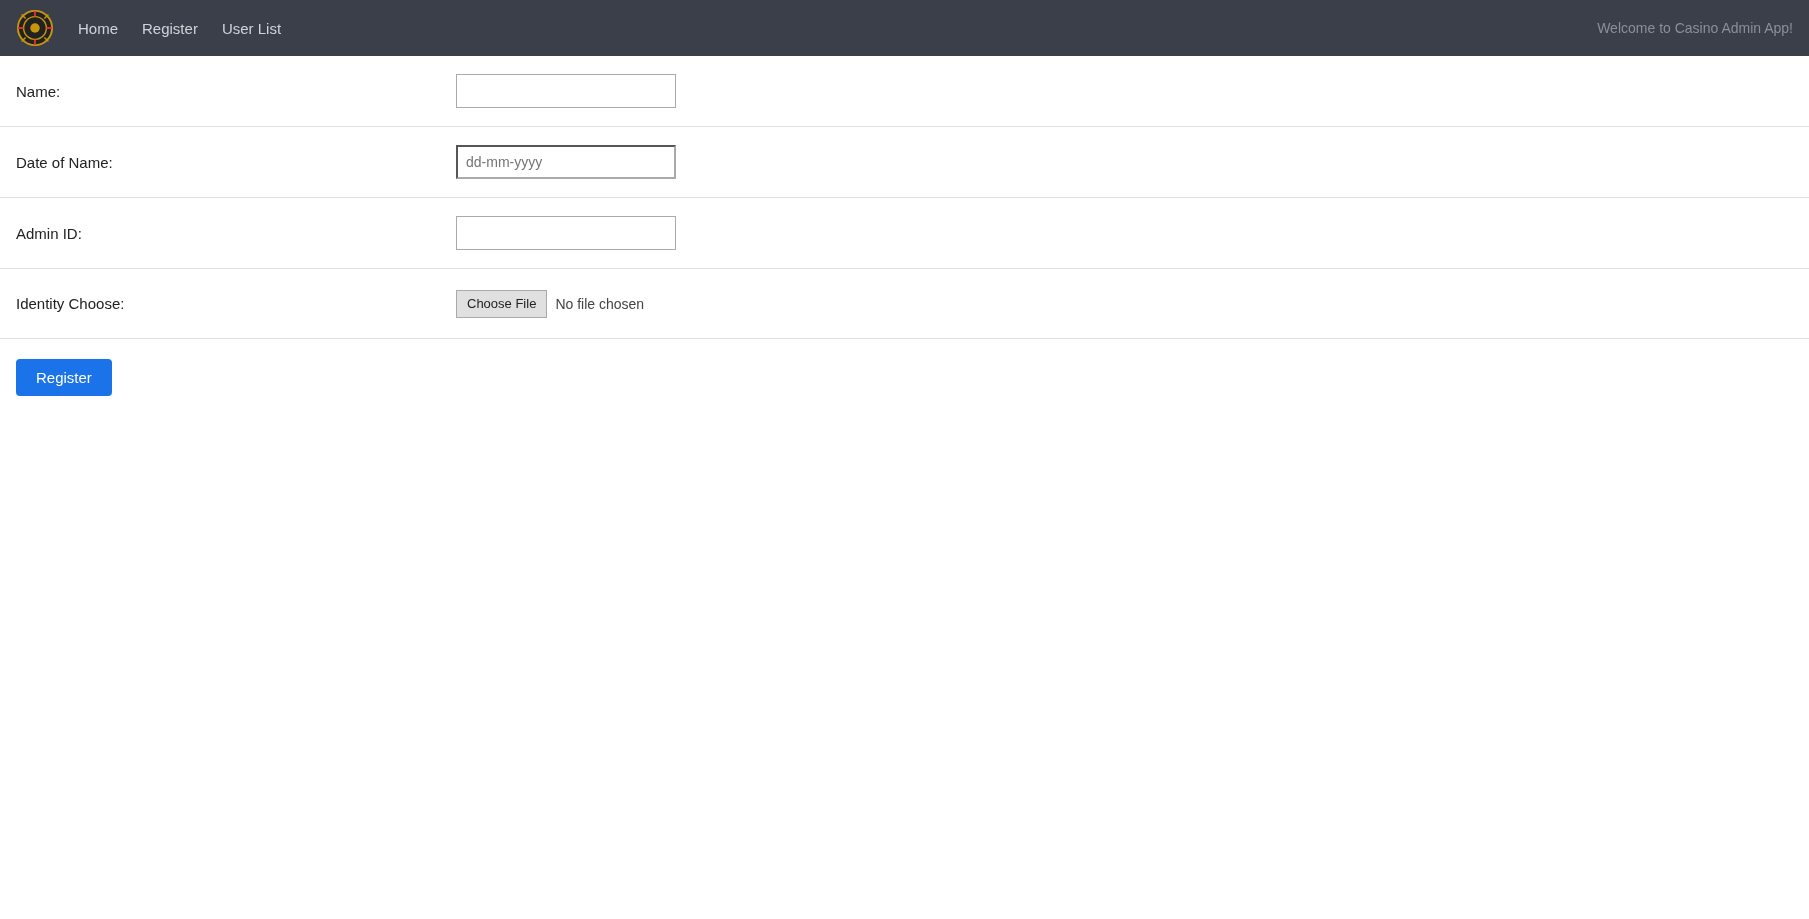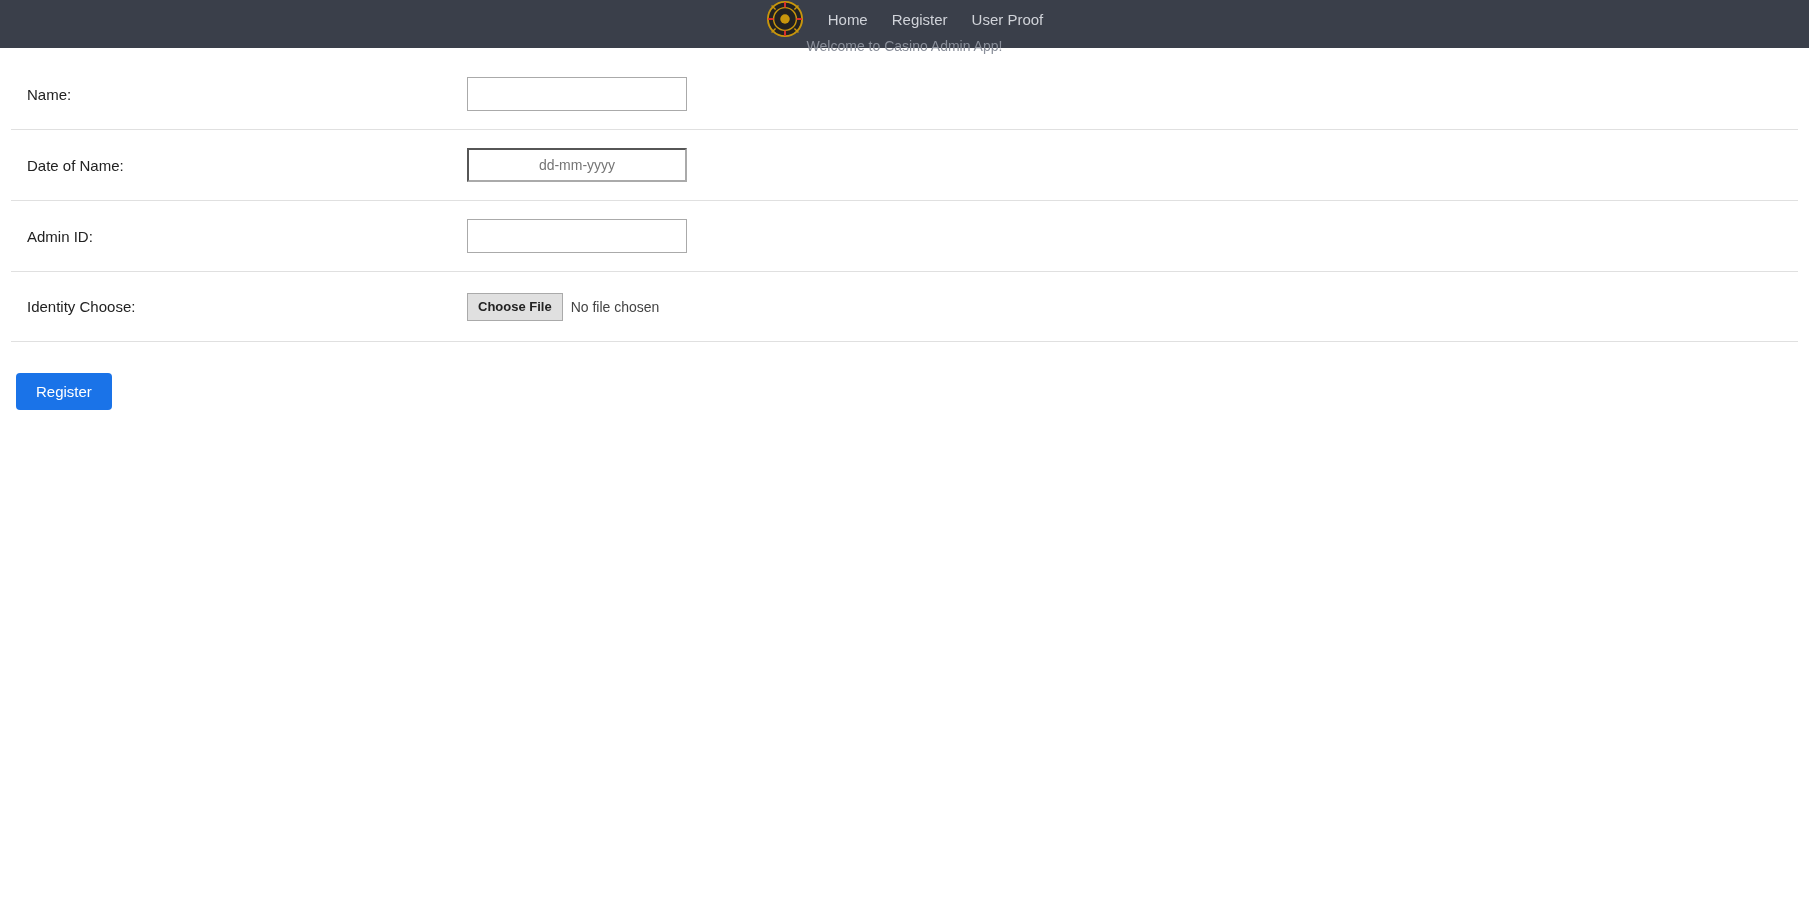--- a/index.html
+++ b/index.html
@@ -11,26 +11,25 @@
     body {
       font-family: Arial, sans-serif;
       background: #ffffff;
       min-height: 919px;
       width: 1809px;
     }
 
     
     .navbar {
       background-color: #3a3f4a;
-      height: 48px;
+      height: 56px;
       display: flex;
       align-items: center;
       padding: 0 16px;
       justify-content: space-between;
-      flex-direction: column;
     }
 
     .navbar-left {
       display: flex;
       align-items: center;
       gap: 24px;
     }
 
     .navbar-links {
       display: flex;
@@ -45,21 +44,21 @@
       cursor: pointer;
     }
 
     .navbar-right {
       color: #8a8f9a;
       font-size: 14px;
     }
 
     
     .form-container {
-      padding: 11px;
+      padding: 0;
     }
 
     .form-row {
       display: flex;
       align-items: center;
       padding: 18px 16px;
       border-bottom: 1px solid #e0e0e0;
       min-height: 70px;
     }
 
@@ -79,38 +78,36 @@
       color: #333;
     }
 
     .date-input {
       border: 2px inset #aaa;
       padding: 4px 8px;
       font-size: 14px;
       width: 220px;
       height: 34px;
       color: #701a75;
-      text-align: center;
     }
 
     .file-section {
       display: flex;
       align-items: center;
       gap: 8px;
     }
 
     .choose-file-btn {
       background: #e0e0e0;
       border: 1px solid #aaa;
       padding: 4px 10px;
       font-size: 13px;
       cursor: pointer;
       height: 28px;
       color: #222;
-      font-weight: bold;
     }
 
     .no-file-text {
       font-size: 14px;
       color: #444;
     }
 
     .register-btn {
       margin: 20px 16px;
       background-color: #1a73e8;
@@ -148,21 +145,21 @@
       <line x1="32" y1="20" x2="38" y2="20" stroke="#e03030" stroke-width="2"></line>
       <line x1="5.86" y1="5.86" x2="10.1" y2="10.1" stroke="#c8960c" stroke-width="1.5"></line>
       <line x1="29.9" y1="29.9" x2="34.14" y2="34.14" stroke="#c8960c" stroke-width="1.5"></line>
       <line x1="34.14" y1="5.86" x2="29.9" y2="10.1" stroke="#c8960c" stroke-width="1.5"></line>
       <line x1="10.1" y1="29.9" x2="5.86" y2="34.14" stroke="#c8960c" stroke-width="1.5"></line>
     </svg>
 
     <div class="navbar-links">
       <a class="nav-link" href="#">Home</a>
       <a class="nav-link" href="#">Register</a>
-      <a class="nav-link" href="#">User Proof</a>
+      <a class="nav-link" href="#">User List</a>
     </div>
   </div>
 
   <div class="navbar-right">Welcome to Casino Admin App!</div>
 </nav>
 
 
 <div class="form-container">
 
   <div class="form-row">

